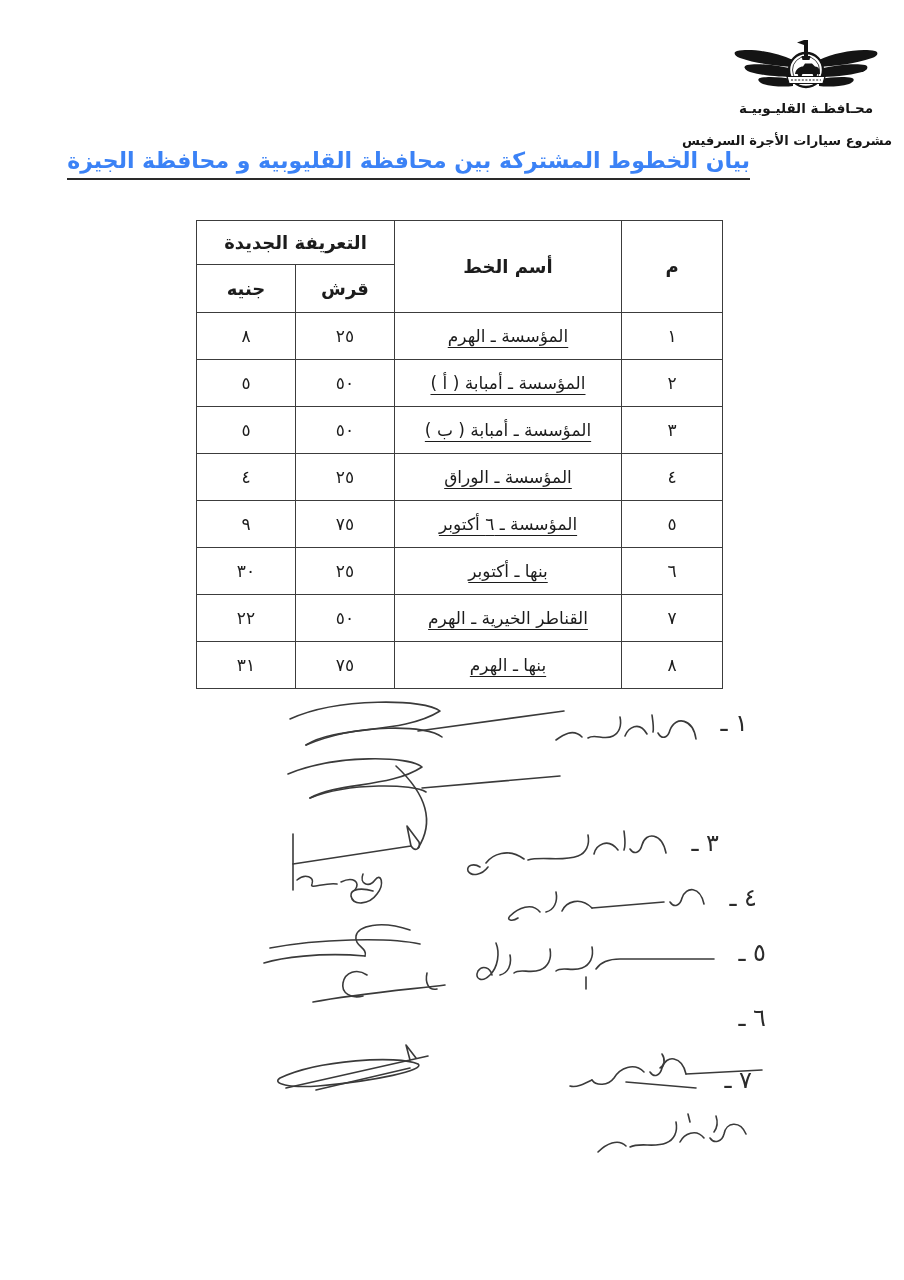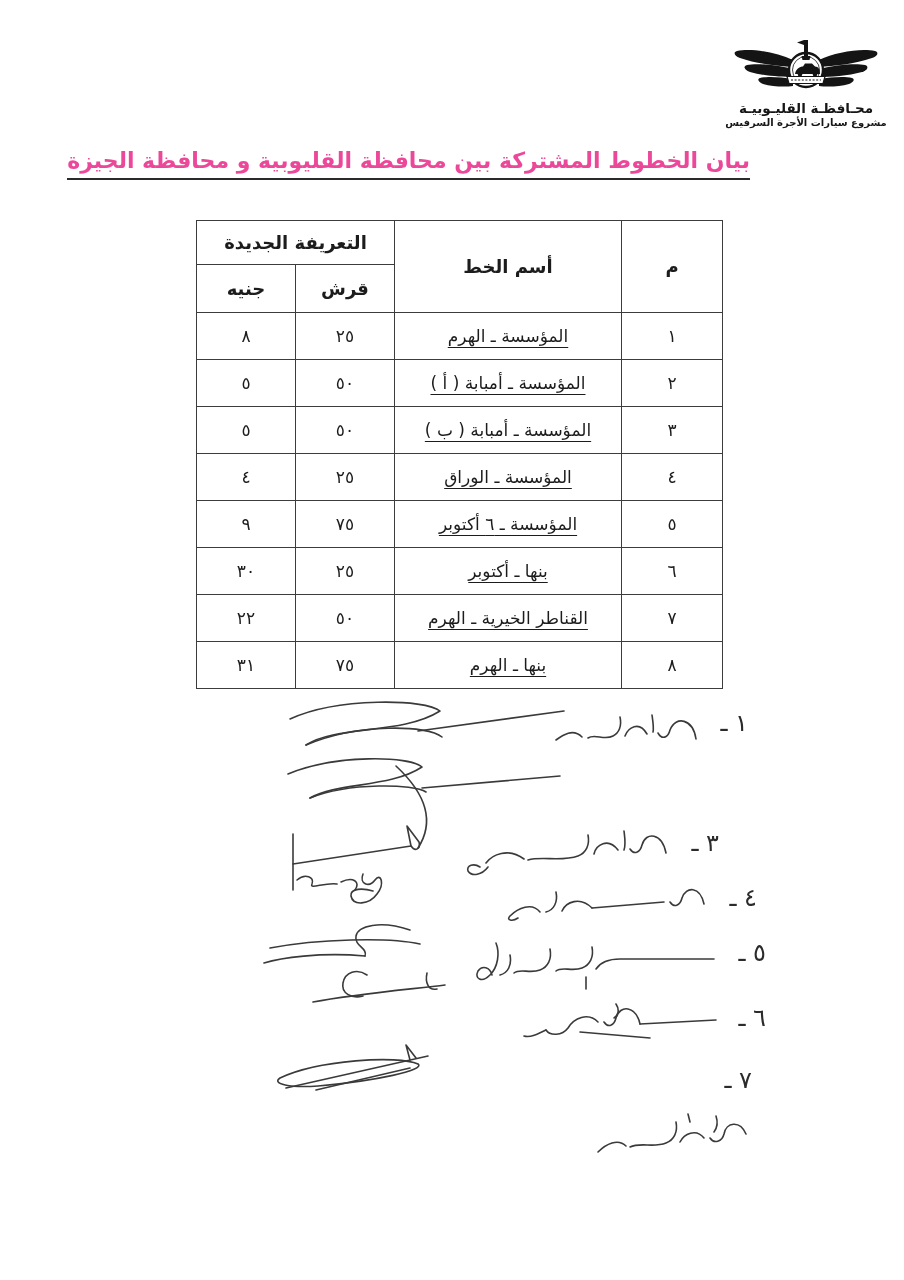--- a/index.html
+++ b/index.html
@@ -25,39 +25,39 @@
   .logo svg { display: block; margin: 0 auto; }
   .logo .org-name {
     font-size: 13.5px;
     font-weight: bold;
     letter-spacing: 0.5px;
     color: #161616;
     margin-top: 4px;
     white-space: nowrap;
   }
   .logo .org-subtitle {
-    font-size: 10px;
+    font-size: 13px;
     font-weight: bold;
     color: #161616;
-    margin-top: 1px;
+    margin-top: 17px;
     white-space: nowrap;
   }
   
   .title-wrap {
     position: absolute;
     left: 160px;
     top: 148px;
     width: 590px;
     text-align: center;
   }
   .title-wrap .title {
     display: inline-block;
     font-size: 22px;
     font-weight: bold;
-    color: #ec4899;
+    color: #3b82f6;
     padding-bottom: 5px;
     border-bottom: 2.5px solid #2a2a2a;
     white-space: nowrap;
   }
   
   table.fare {
     position: absolute;
     left: 196px;
     top: 220px;
     width: 527px;
@@ -249,21 +249,21 @@
     <svg width="250" height="62" viewBox="0 0 250 62">
       <path d="M244,26 L150,26 C138,26 130,30 126,36"></path>
       <path d="M122,14 C124,24 120,32 112,35 C102,39 92,33 86,38"></path>
       <path d="M80,16 C82,26 78,34 70,37 C60,41 50,35 44,40"></path>
       <path d="M40,22 C42,32 38,40 30,42"></path>
       <path d="M26,10 C30,20 28,34 20,42 C12,50 4,46 8,38 C12,32 20,34 22,42"></path>
       <path d="M116,44 L116,56"></path>
     </svg>
   </div>
 
-  <div class="sig-item" style="top:998px; right:138px;">
+  <div class="sig-item" style="top:998px; right:138px;flex-direction:column;">
     <span class="sig-num">٦ ـ</span>
     <svg width="200" height="45" viewBox="0 0 200 45">
       <path d="M196,22 L120,26"></path>
       <path d="M120,26 C116,8 100,6 96,20 C94,28 88,30 84,24"></path>
       <path d="M96,6 C100,12 98,18 94,20"></path>
       <path d="M78,24 C68,14 54,20 48,30 C42,38 30,38 26,32"></path>
       <path d="M26,32 C18,36 10,40 4,38"></path>
       <path d="M60,34 L130,40"></path>
     </svg>
   </div>

